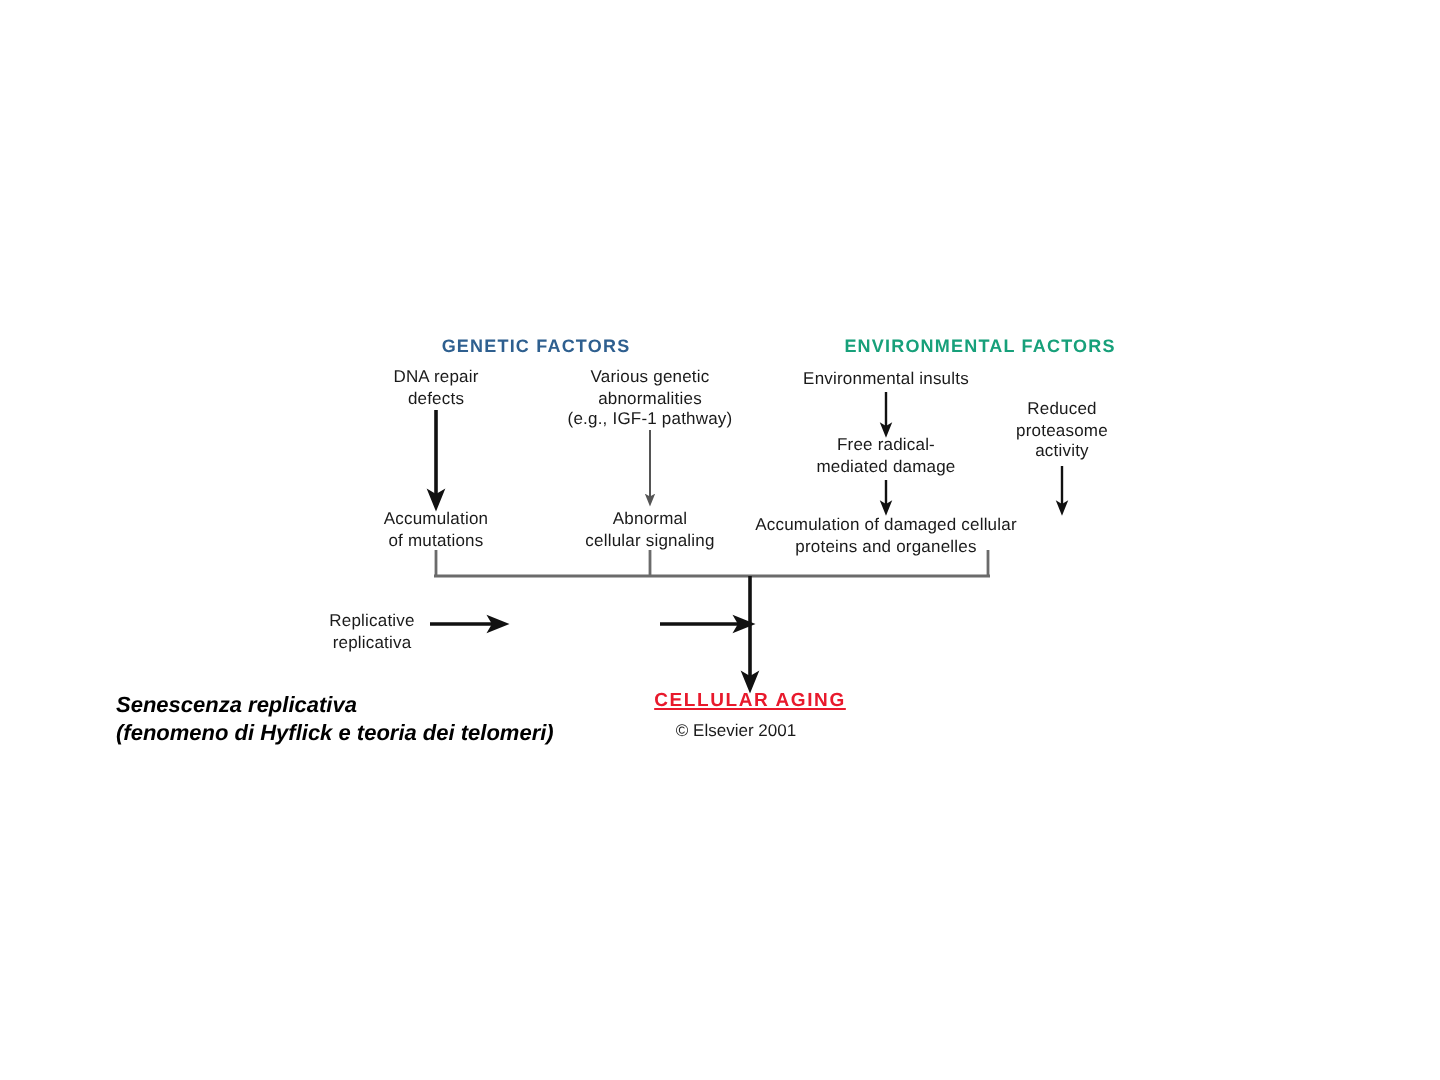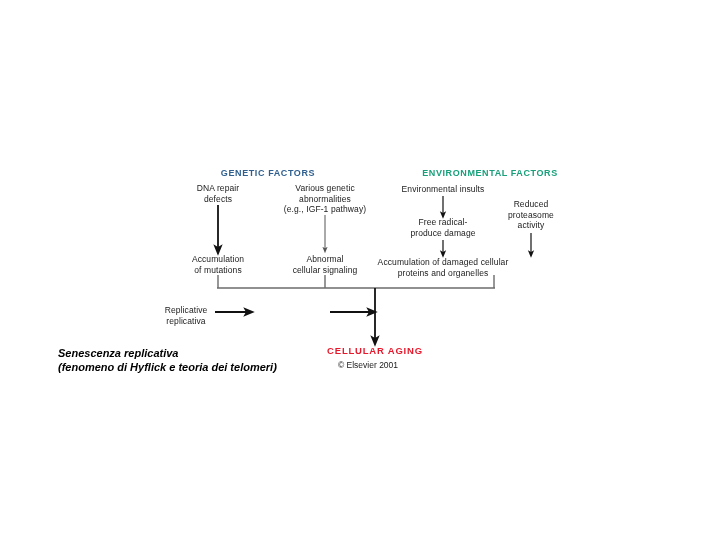--- a/index.html
+++ b/index.html
@@ -40,20 +40,21 @@
   .header.environ   { color: #17a07a; }
 
   .cellular-aging {
     position: absolute;
     font-size: 9.5px;
     font-weight: bold;
     letter-spacing: 0.8px;
     color: #e8192c;
     transform: translateX(-50%);
     white-space: nowrap;
+    text-decoration: underline;
   }
   .copyright {
     position: absolute;
     font-size: 8.5px;
     color: #1a1a1a;
     transform: translateX(-50%);
     white-space: nowrap;
   }
 
   
@@ -122,21 +123,21 @@
   <div class="node" style="left:218px; top:183px; width:90px;">DNA repair
 defects</div>
 
   <div class="node" style="left:325px; top:183px; width:120px;">Various genetic
 abnormalities
 (e.g., IGF-1 pathway)</div>
 
   <div class="node" style="left:443px; top:184px; width:130px;">Environmental insults</div>
 
   <div class="node" style="left:443px; top:217px; width:104px;">Free radical-
-produce damage</div>
+mediated damage</div>
 
   <div class="node" style="left:531px; top:199px; width:80px;">Reduced
 proteasome
 activity</div>
 
   <div class="node" style="left:218px; top:254px; width:92px;">Accumulation
 of mutations</div>
 
   <div class="node" style="left:325px; top:254px; width:104px;">Abnormal
 cellular signaling</div>

